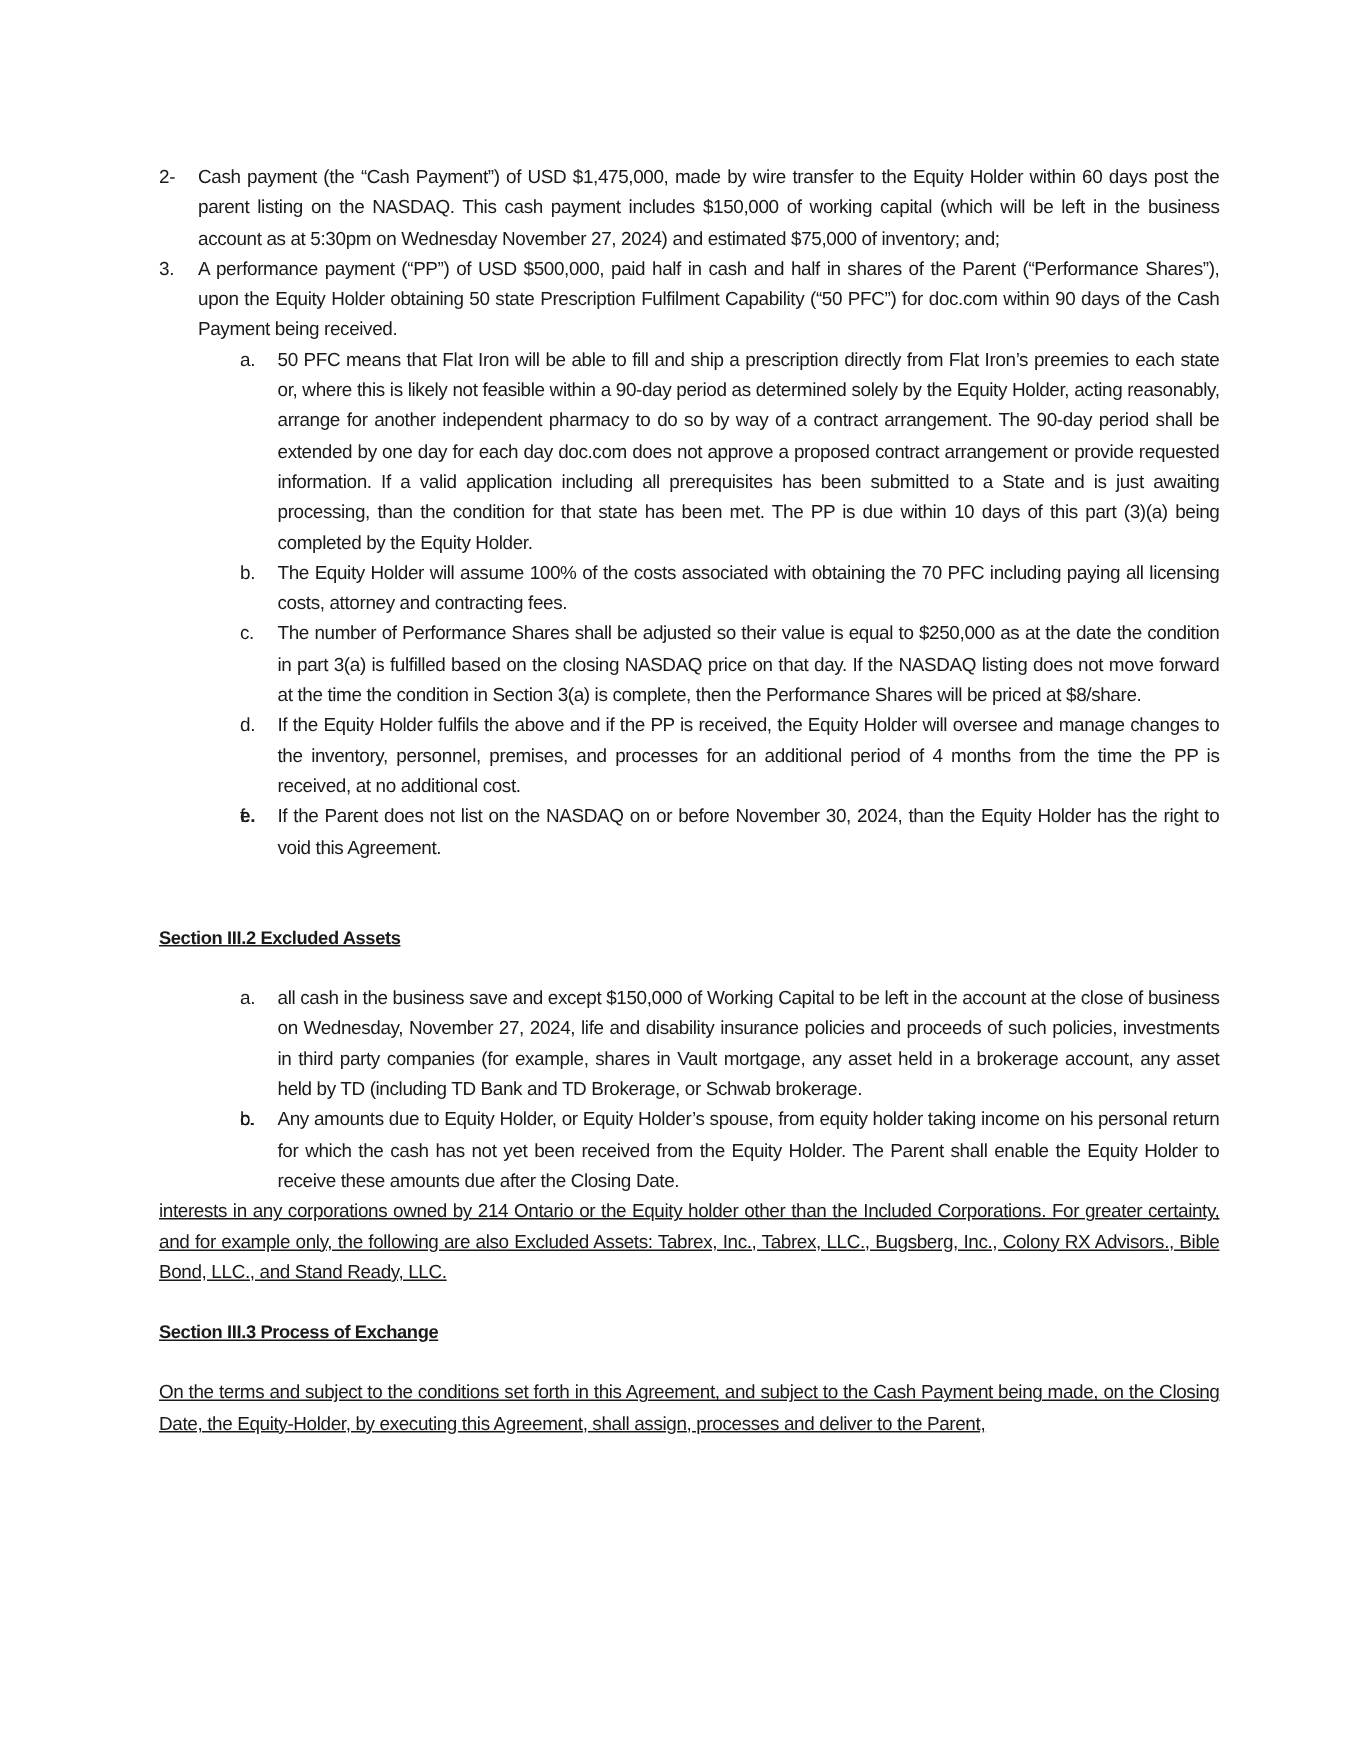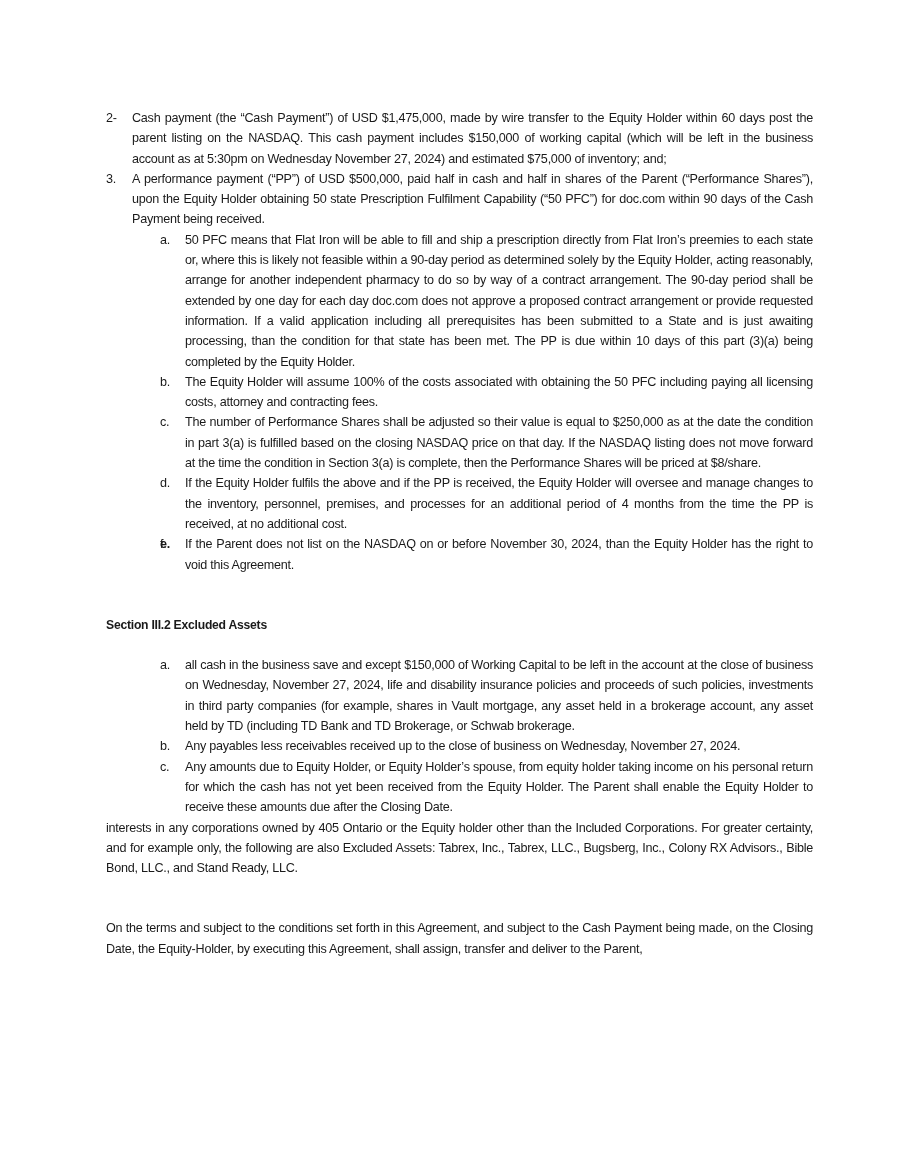--- a/index.html
+++ b/index.html
@@ -13,21 +13,21 @@
       font-size: 12.6px; line-height: 20.3px;
       letter-spacing: -0.25px;
     }
     .item { position: relative; text-align: justify; }
     .item .marker { position: absolute; left: 0; top: 0; }
     .lvl1 { padding-left: 26px; }
     .lvl2 { padding-left: 79px; }
     .lvl2 .marker { left: 54px; }
     .bold { font-weight: bold; }
     .heading { font-weight: bold; font-size: 12.2px; }
-    p { margin: 0; text-align: justify; }
+    p { margin: 0; text-align: justify; text-decoration: underline; }
     .gap-large { height: 40px; }
     .gap-med { height: 20px; }
   </style>
 </head>
 <body>
 
 <div class="page">
 
   <div class="item lvl1">
     <span class="marker">2-</span>
@@ -38,21 +38,21 @@
     <span class="marker">3.</span>
     <span>A performance payment (“PP”) of USD $500,000, paid half in cash and half in shares of the Parent (“Performance Shares”), upon the Equity Holder obtaining 50 state Prescription Fulfilment Capability (“50 PFC”) for doc.com within 90 days of the Cash Payment being received.</span>
   </div>
 
   <div class="item lvl2">
     <span class="marker">a.</span>
     <span>50 PFC means that Flat Iron will be able to fill and ship a prescription directly from Flat Iron’s preemies to each state or, where this is likely not feasible within a 90-day period as determined solely by the Equity Holder, acting reasonably, arrange for another independent pharmacy to do so by way of a contract arrangement. The 90-day period shall be extended by one day for each day doc.com does not approve a proposed contract arrangement or provide requested information. If a valid application including all prerequisites has been submitted to a State and is just awaiting processing, than the condition for that state has been met. The PP is due within 10 days of this part (3)(a) being completed by the Equity Holder.</span>
   </div>
   <div class="item lvl2">
     <span class="marker">b.</span>
-    <span>The Equity Holder will assume 100% of the costs associated with obtaining the 50 PFC including paying all licensing costs, attorney and contracting fees.</span>
+    <span>The Equity Holder will assume 100% of the costs associated with obtaining the 70 PFC including paying all licensing costs, attorney and contracting fees.</span>
   </div>
   <div class="item lvl2">
     <span class="marker">c.</span>
     <span>The number of Performance Shares shall be adjusted so their value is equal to $250,000 as at the date the condition in part 3(a) is fulfilled based on the closing NASDAQ price on that day. If the NASDAQ listing does not move forward at the time the condition in Section 3(a) is complete, then the Performance Shares will be priced at $8/share.</span>
   </div>
   <div class="item lvl2">
     <span class="marker">d.</span>
     <span>If the Equity Holder fulfils the above and if the PP is received, the Equity Holder will oversee and manage changes to the inventory, personnel, premises, and processes for an additional period of 4 months from the time the PP is received, at no additional cost.</span>
   </div>
   <div class="item lvl2">
@@ -67,27 +67,27 @@
 
   <p class="heading">Section III.2 Excluded Assets</p>
   <div class="gap-med"></div>
 
   <div class="item lvl2">
     <span class="marker">a.</span>
     <span>all cash in the business save and except $150,000 of Working Capital to be left in the account at the close of business on Wednesday, November 27, 2024, life and disability insurance policies and proceeds of such policies, investments in third party companies (for example, shares in Vault mortgage, any asset held in a brokerage account, any asset held by TD (including TD Bank and TD Brokerage, or Schwab brokerage.</span>
   </div>
   <div class="item lvl2">
     <span class="marker">b.</span>
-    <span>Any payables less receivables received up to the close of business on Wednesday, November 27, 2024.</span>
   </div>
   <div class="item lvl2">
     <span class="marker">c.</span>
     <span>Any amounts due to Equity Holder, or Equity Holder’s spouse, from equity holder taking income on his personal return for which the cash has not yet been received from the Equity Holder. The Parent shall enable the Equity Holder to receive these amounts due after the Closing Date.</span>
   </div>
 
-  <p>interests in any corporations owned by 405 Ontario or the Equity holder other than the Included Corporations. For greater certainty, and for example only, the following are also Excluded Assets: Tabrex, Inc., Tabrex, LLC., Bugsberg, Inc., Colony RX Advisors., Bible Bond, LLC., and Stand Ready, LLC.</p>
+  <p>interests in any corporations owned by 214 Ontario or the Equity holder other than the Included Corporations. For greater certainty, and for example only, the following are also Excluded Assets: Tabrex, Inc., Tabrex, LLC., Bugsberg, Inc., Colony RX Advisors., Bible Bond, LLC., and Stand Ready, LLC.</p>
 
   <div class="gap-med"></div>
 
+  <p class="heading">Section III.3 Process of Exchange</p>
   <div class="gap-med"></div>
-  <p>On the terms and subject to the conditions set forth in this Agreement, and subject to the Cash Payment being made, on the Closing Date, the Equity-Holder, by executing this Agreement, shall assign, transfer and deliver to the Parent,</p>
+  <p>On the terms and subject to the conditions set forth in this Agreement, and subject to the Cash Payment being made, on the Closing Date, the Equity-Holder, by executing this Agreement, shall assign, processes and deliver to the Parent,</p>
 
 </div>
 
 </body></html>

